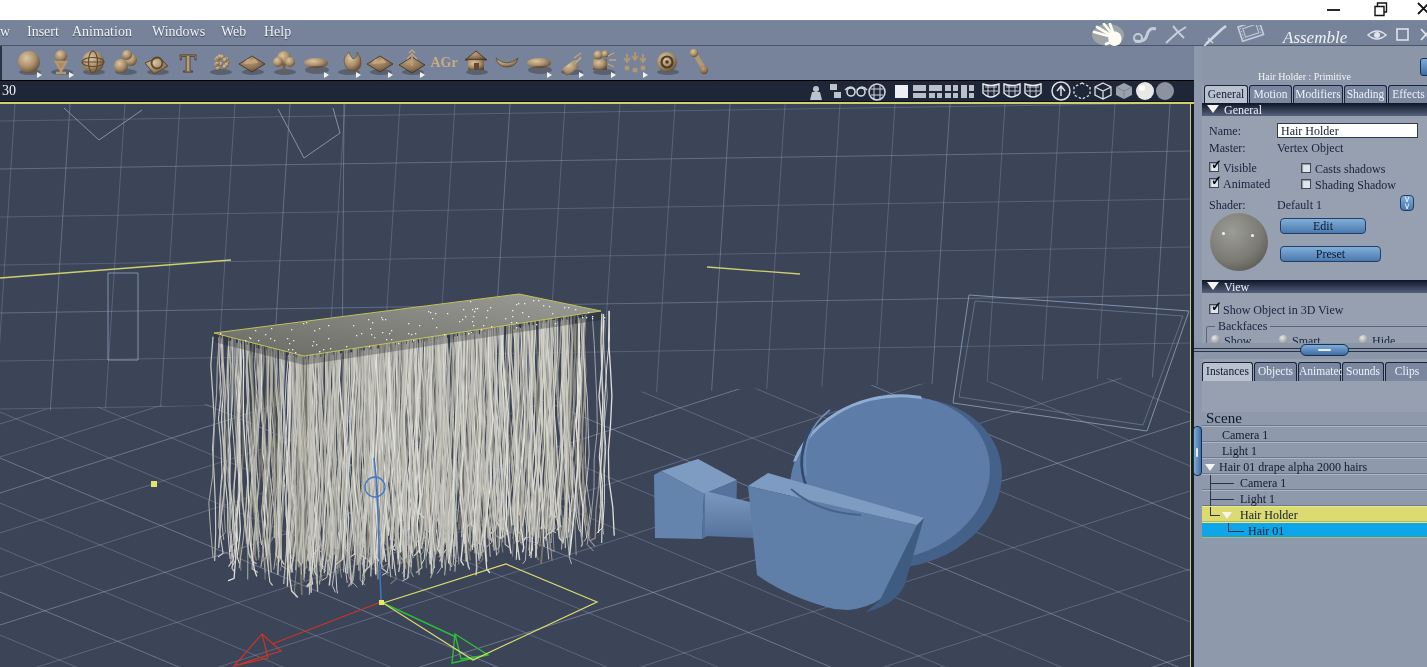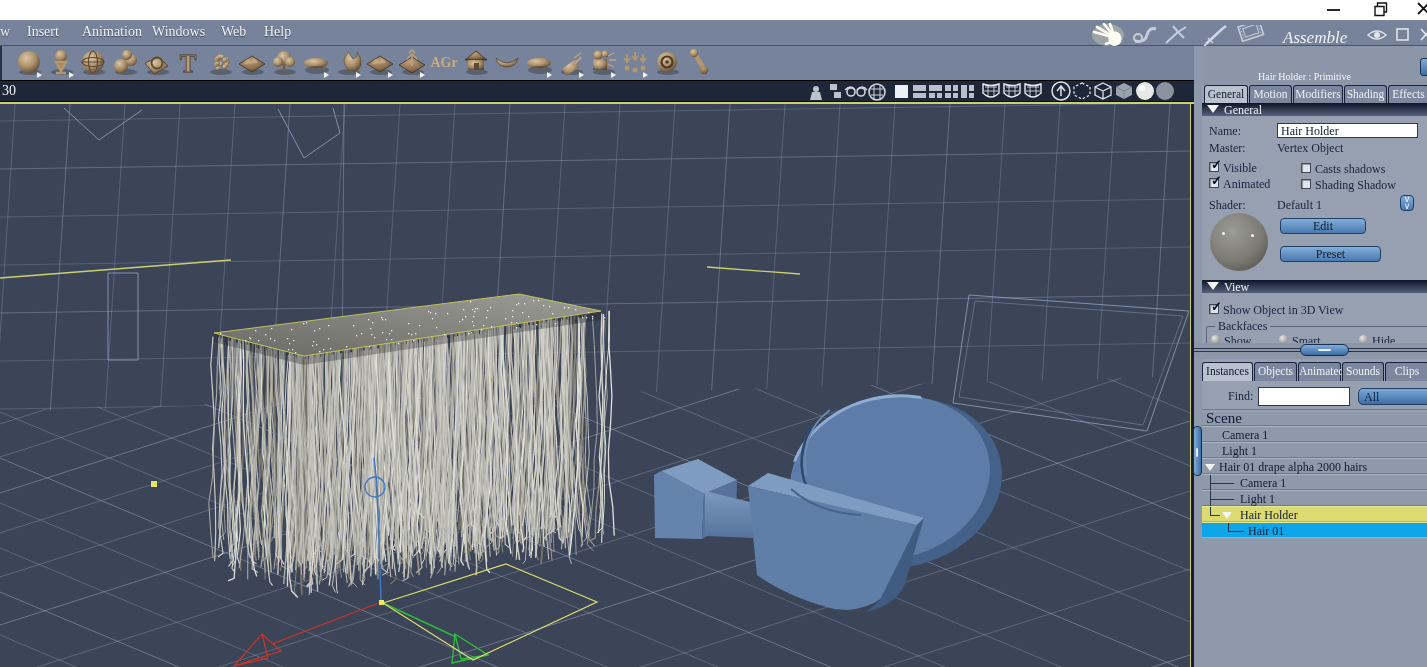--- a/index.html
+++ b/index.html
@@ -12,21 +12,21 @@
       <path d="M7,10 h13" stroke="#111" stroke-width="1.8"></path>
       <path d="M55,6.5 h9 v9 h-9 Z M57.5,6.5 v-3.5 h9 v9 h-2.5" fill="none" stroke="#111" stroke-width="1.4"></path>
       <path d="M98,3 l11,11 M109,3 l-11,11" stroke="#111" stroke-width="1.8"></path>
     </svg>
   </div>
 
 <div class="abs" style="left:0;top:21px;width:1427px;height:25px;background:#76839a;border-bottom:1px solid #4a5468;">
   <div class="abs" style="left:0;top:3px;font-size:14px;color:#f2f4f7;text-shadow:0 1px 1px rgba(20,25,40,0.6);">
     <span class="abs" style="left:0px;">w</span>
     <span class="abs" style="left:27px;">Insert</span>
-    <span class="abs" style="left:82px;">Animation</span>
+    <span class="abs" style="left:72px;">Animation</span>
     <span class="abs" style="left:152px;">Windows</span>
     <span class="abs" style="left:221px;">Web</span>
     <span class="abs" style="left:264px;">Help</span>
   </div>
   <svg width="36" height="24" viewBox="0 0 36 24" style="position:absolute;left:1092px;top:2px;">
       <ellipse cx="16" cy="12" rx="16" ry="11" fill="#f8f4c8" opacity="0.30"></ellipse>
       <g stroke="#fcfcf2" stroke-width="2.7" stroke-linecap="round" fill="none">
         <path d="M20,14 L2,9"></path>
         <path d="M20,13 L5,4"></path>
         <path d="M21,12 L12,1"></path>
@@ -1219,25 +1219,20 @@
   </div>
 
   <div class="abs" style="left:0;top:316px;width:225px;height:19px;">
     <span class="abs tabA" style="left:0px;width:51px;height:19px;">Instances</span>
     <span class="abs tabI" style="left:52px;width:43px;height:19px;">Objects</span>
     <span class="abs tabI" style="left:96px;width:43px;height:19px;">Animated</span>
     <span class="abs tabI" style="left:140px;width:42px;height:19px;">Sounds</span>
     <span class="abs tabI" style="left:183px;width:44px;height:19px;">Clips</span>
   </div>
 
-  <div class="abs" style="left:0;top:335px;width:225px;height:29px;background:#96a0b1;border-bottom:1px solid #6c7789;">
-    <span class="lbl" style="left:26px;top:8px;">Find:</span>
-    <div class="abs" style="left:56px;top:6px;width:92px;height:19px;background:#fff;border:1px solid #2e3850;"></div>
-    <div class="abs" style="left:156px;top:7px;width:71px;height:17px;background:linear-gradient(180deg,#7aa8d6,#3f6ea6);border:1px solid #1f3f66;border-radius:5px 0 0 5px;font-size:12px;color:#12233c;padding:1px 0 0 5px;">All</div>
-  </div>
 
   <div class="abs" style="left:0;top:366px;width:225px;height:255px;background:#8e99ab;">
     <div style="position:absolute;left:0;top:0;width:225px;height:14px;border-bottom:1px solid #6e798d;box-sizing:border-box;">
         <span style="position:absolute;left:4px;top:-2px;font-size:15px;color:#0d1830;">Scene</span>
       </div>
       <div style="position:absolute;left:0;top:14px;width:225px;height:16px;background:transparent;border-top:1px solid rgba(255,255,255,0.28);border-bottom:1px solid #6e798d;box-sizing:border-box;">
         <span style="position:absolute;left:20px;top:1px;font-size:12px;color:#101b30;">Camera 1</span>
       </div>
       <div style="position:absolute;left:0;top:30px;width:225px;height:16px;background:transparent;border-top:1px solid rgba(255,255,255,0.28);border-bottom:1px solid #6e798d;box-sizing:border-box;">
         <span style="position:absolute;left:20px;top:1px;font-size:12px;color:#101b30;">Light 1</span>

